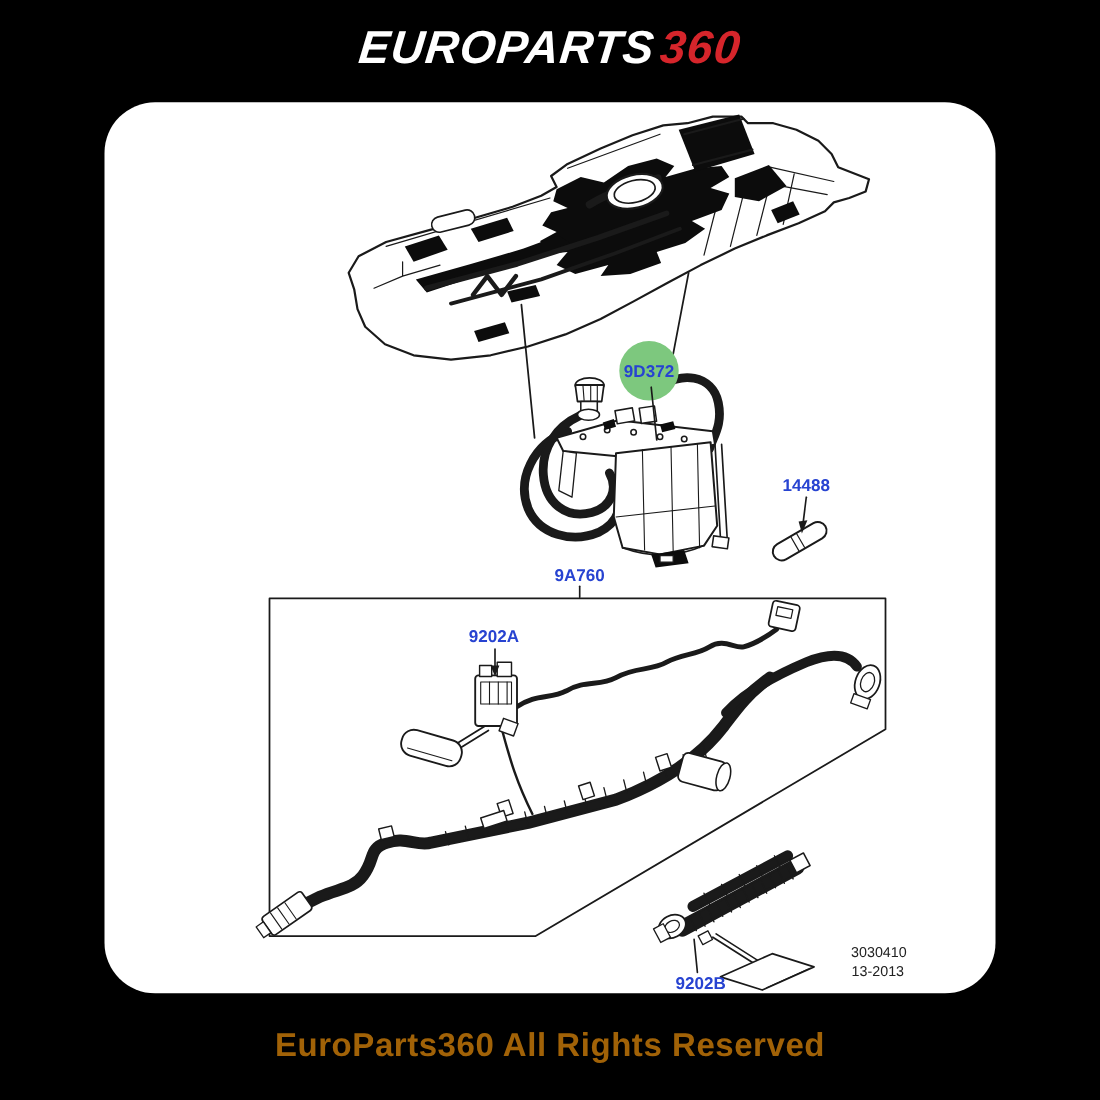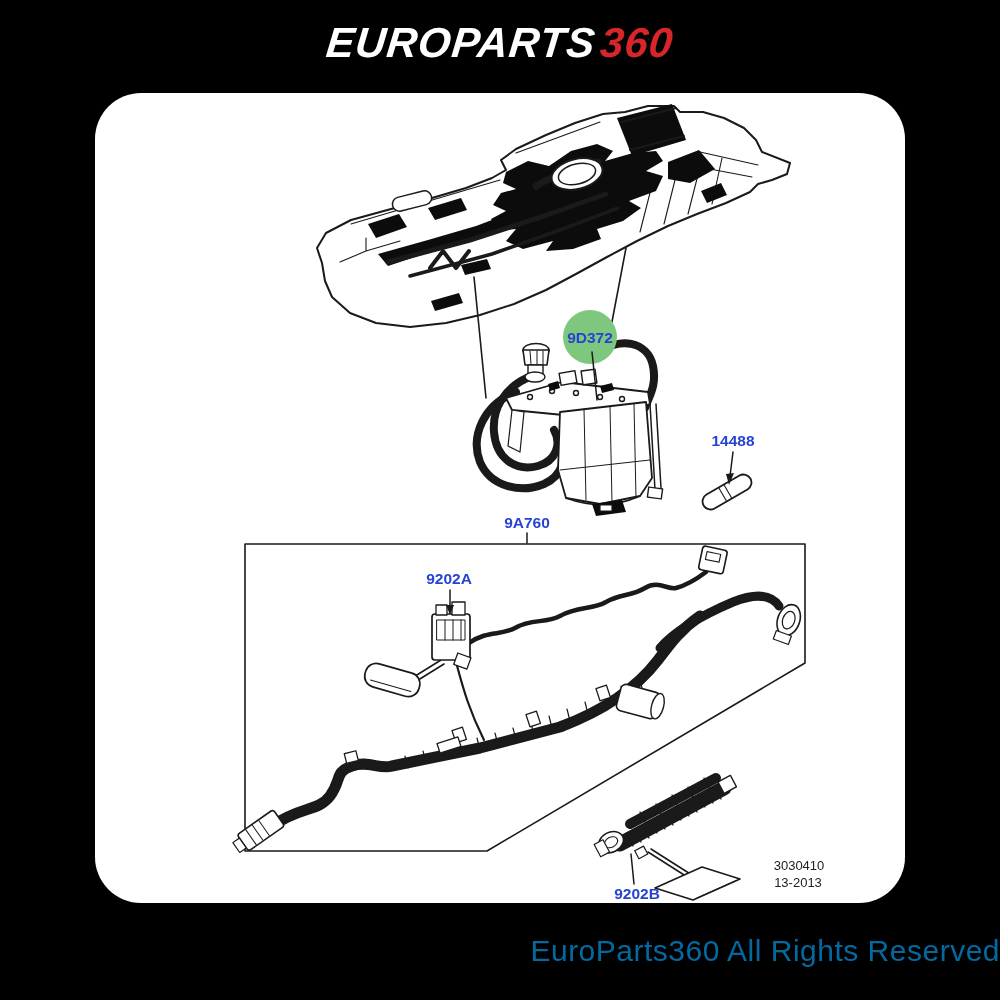--- a/index.html
+++ b/index.html
@@ -30,22 +30,22 @@
   }
   svg.diagram{position:absolute;left:0;top:0;}
   .ln{stroke:#1a1a1a;fill:none;stroke-linecap:round;stroke-linejoin:round;}
   .fw{fill:#ffffff;stroke:#1a1a1a;stroke-linejoin:round;}
   .fb{fill:#0c0c0c;stroke:none;}
   .lbl{font-family:"Liberation Sans",sans-serif;font-weight:bold;font-size:15.5px;}
   .doc{font-family:"Liberation Sans",sans-serif;font-size:13px;fill:#222222;}
   
   .footer{
     position:absolute;top:934px;left:0;width:100%;
-    text-align:right;color:#0369a1;
-    font-size:30px;font-weight:400;letter-spacing:0.5px;
+    text-align:center;color:#a16207;
+    font-size:30px;font-weight:700;letter-spacing:0.5px;
   }
 </style>
 </head>
 <body>
 
 <div class="logo">
   <span class="brand">EUROPARTS</span><span class="suffix">360</span>
 </div>
 
 <div class="card"></div>

